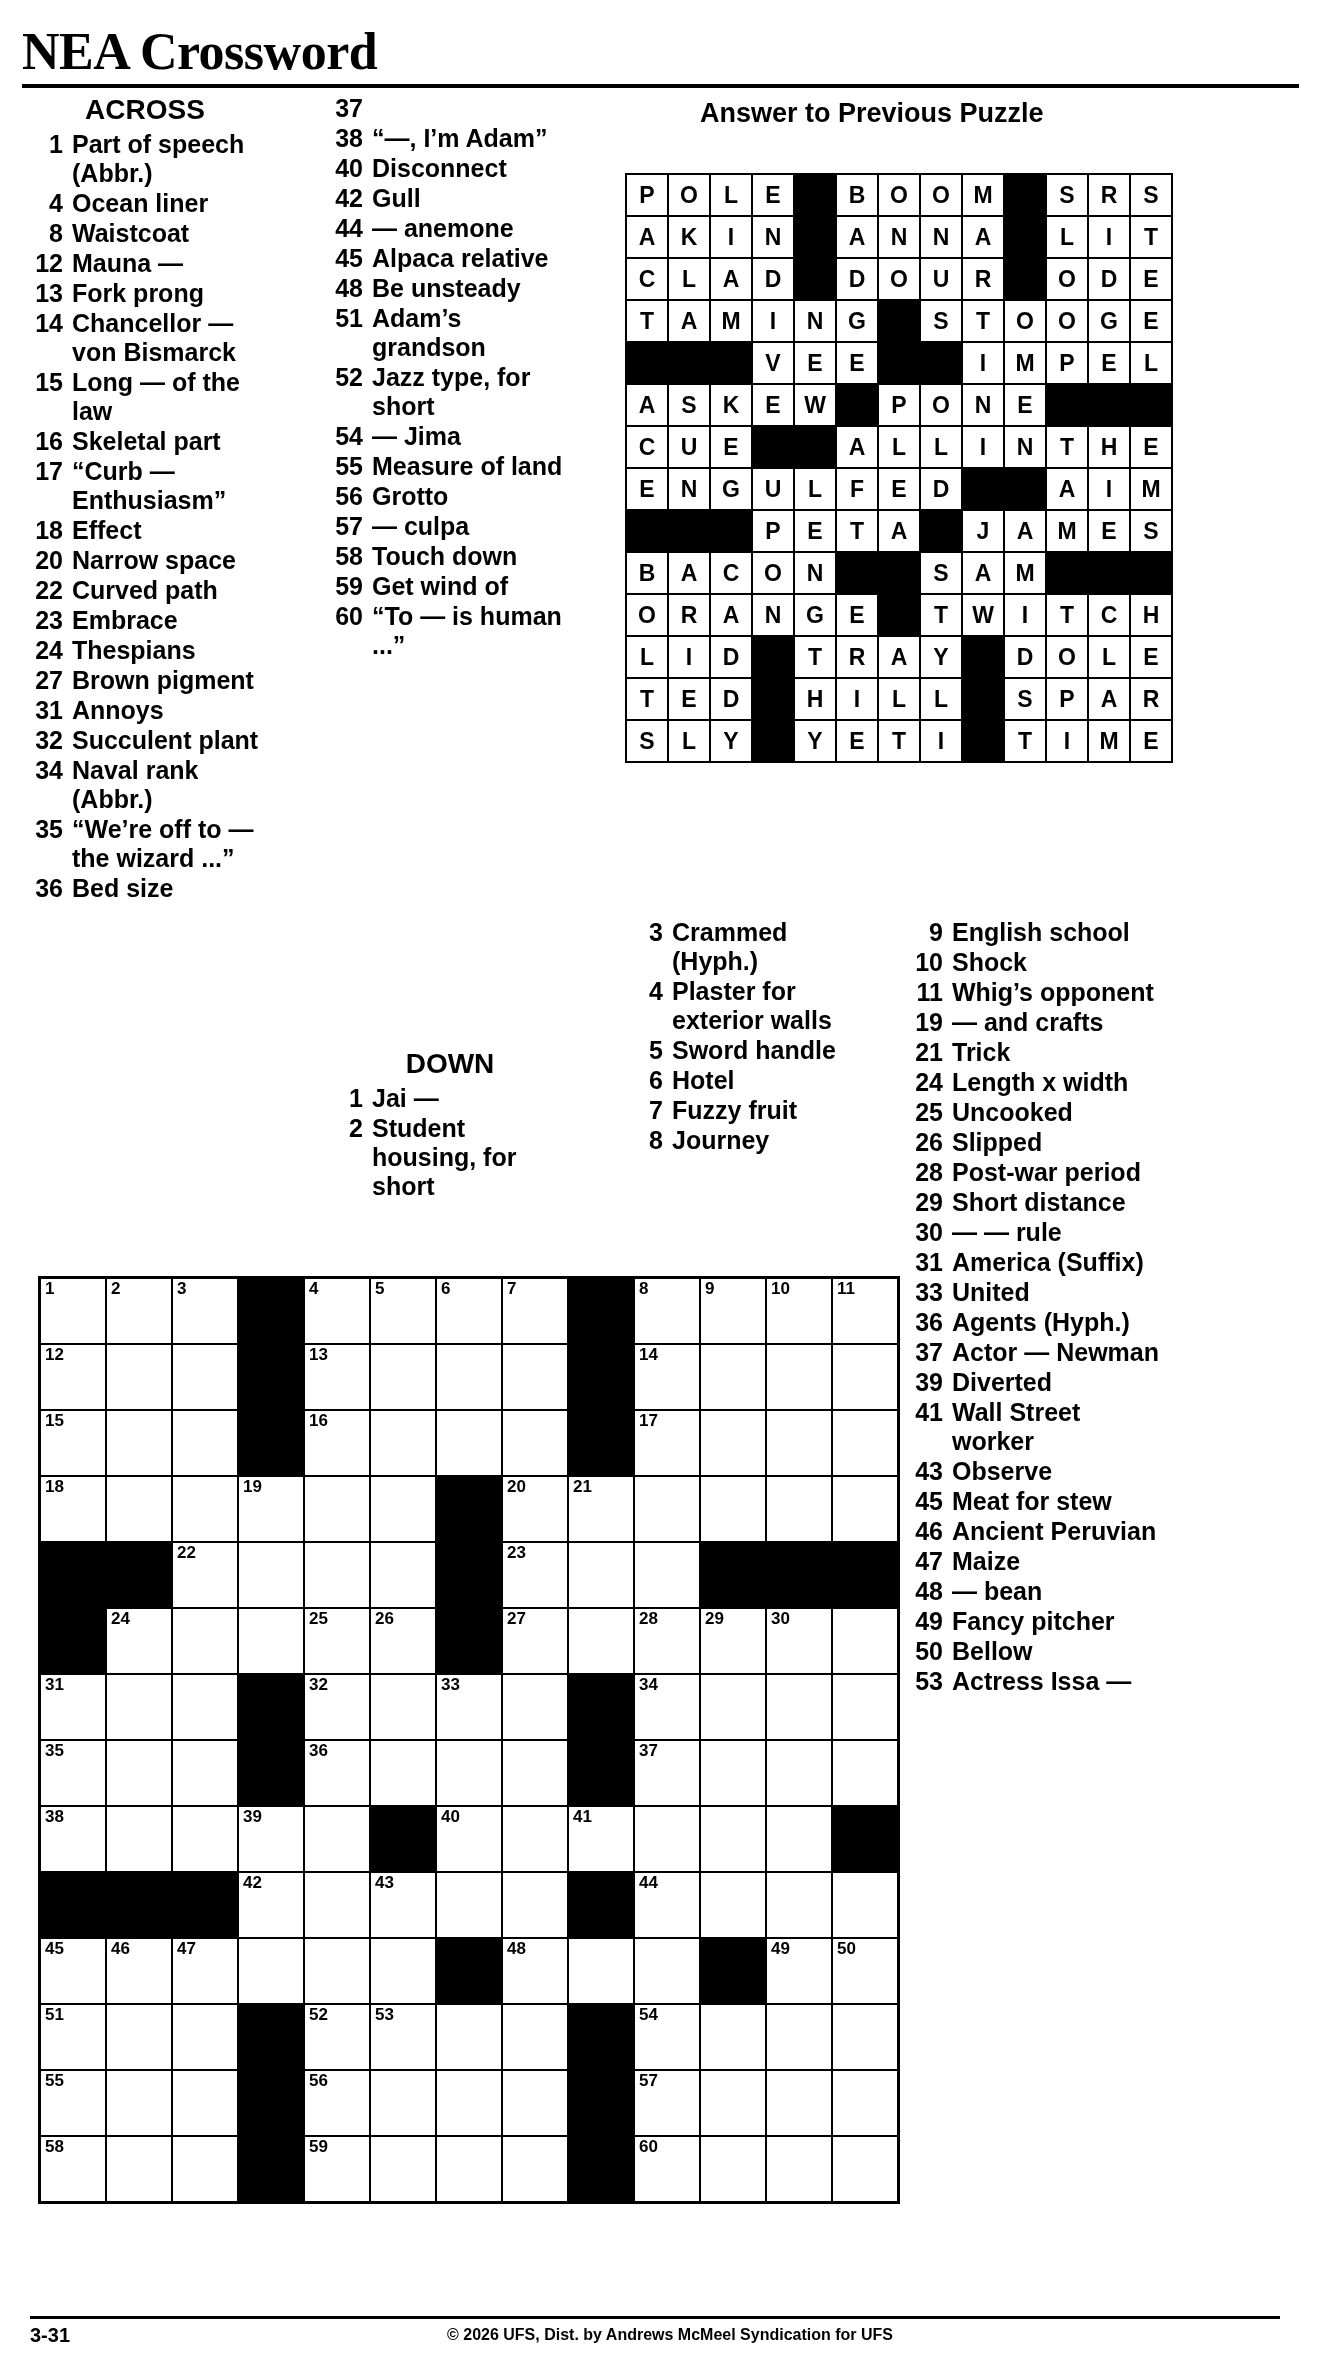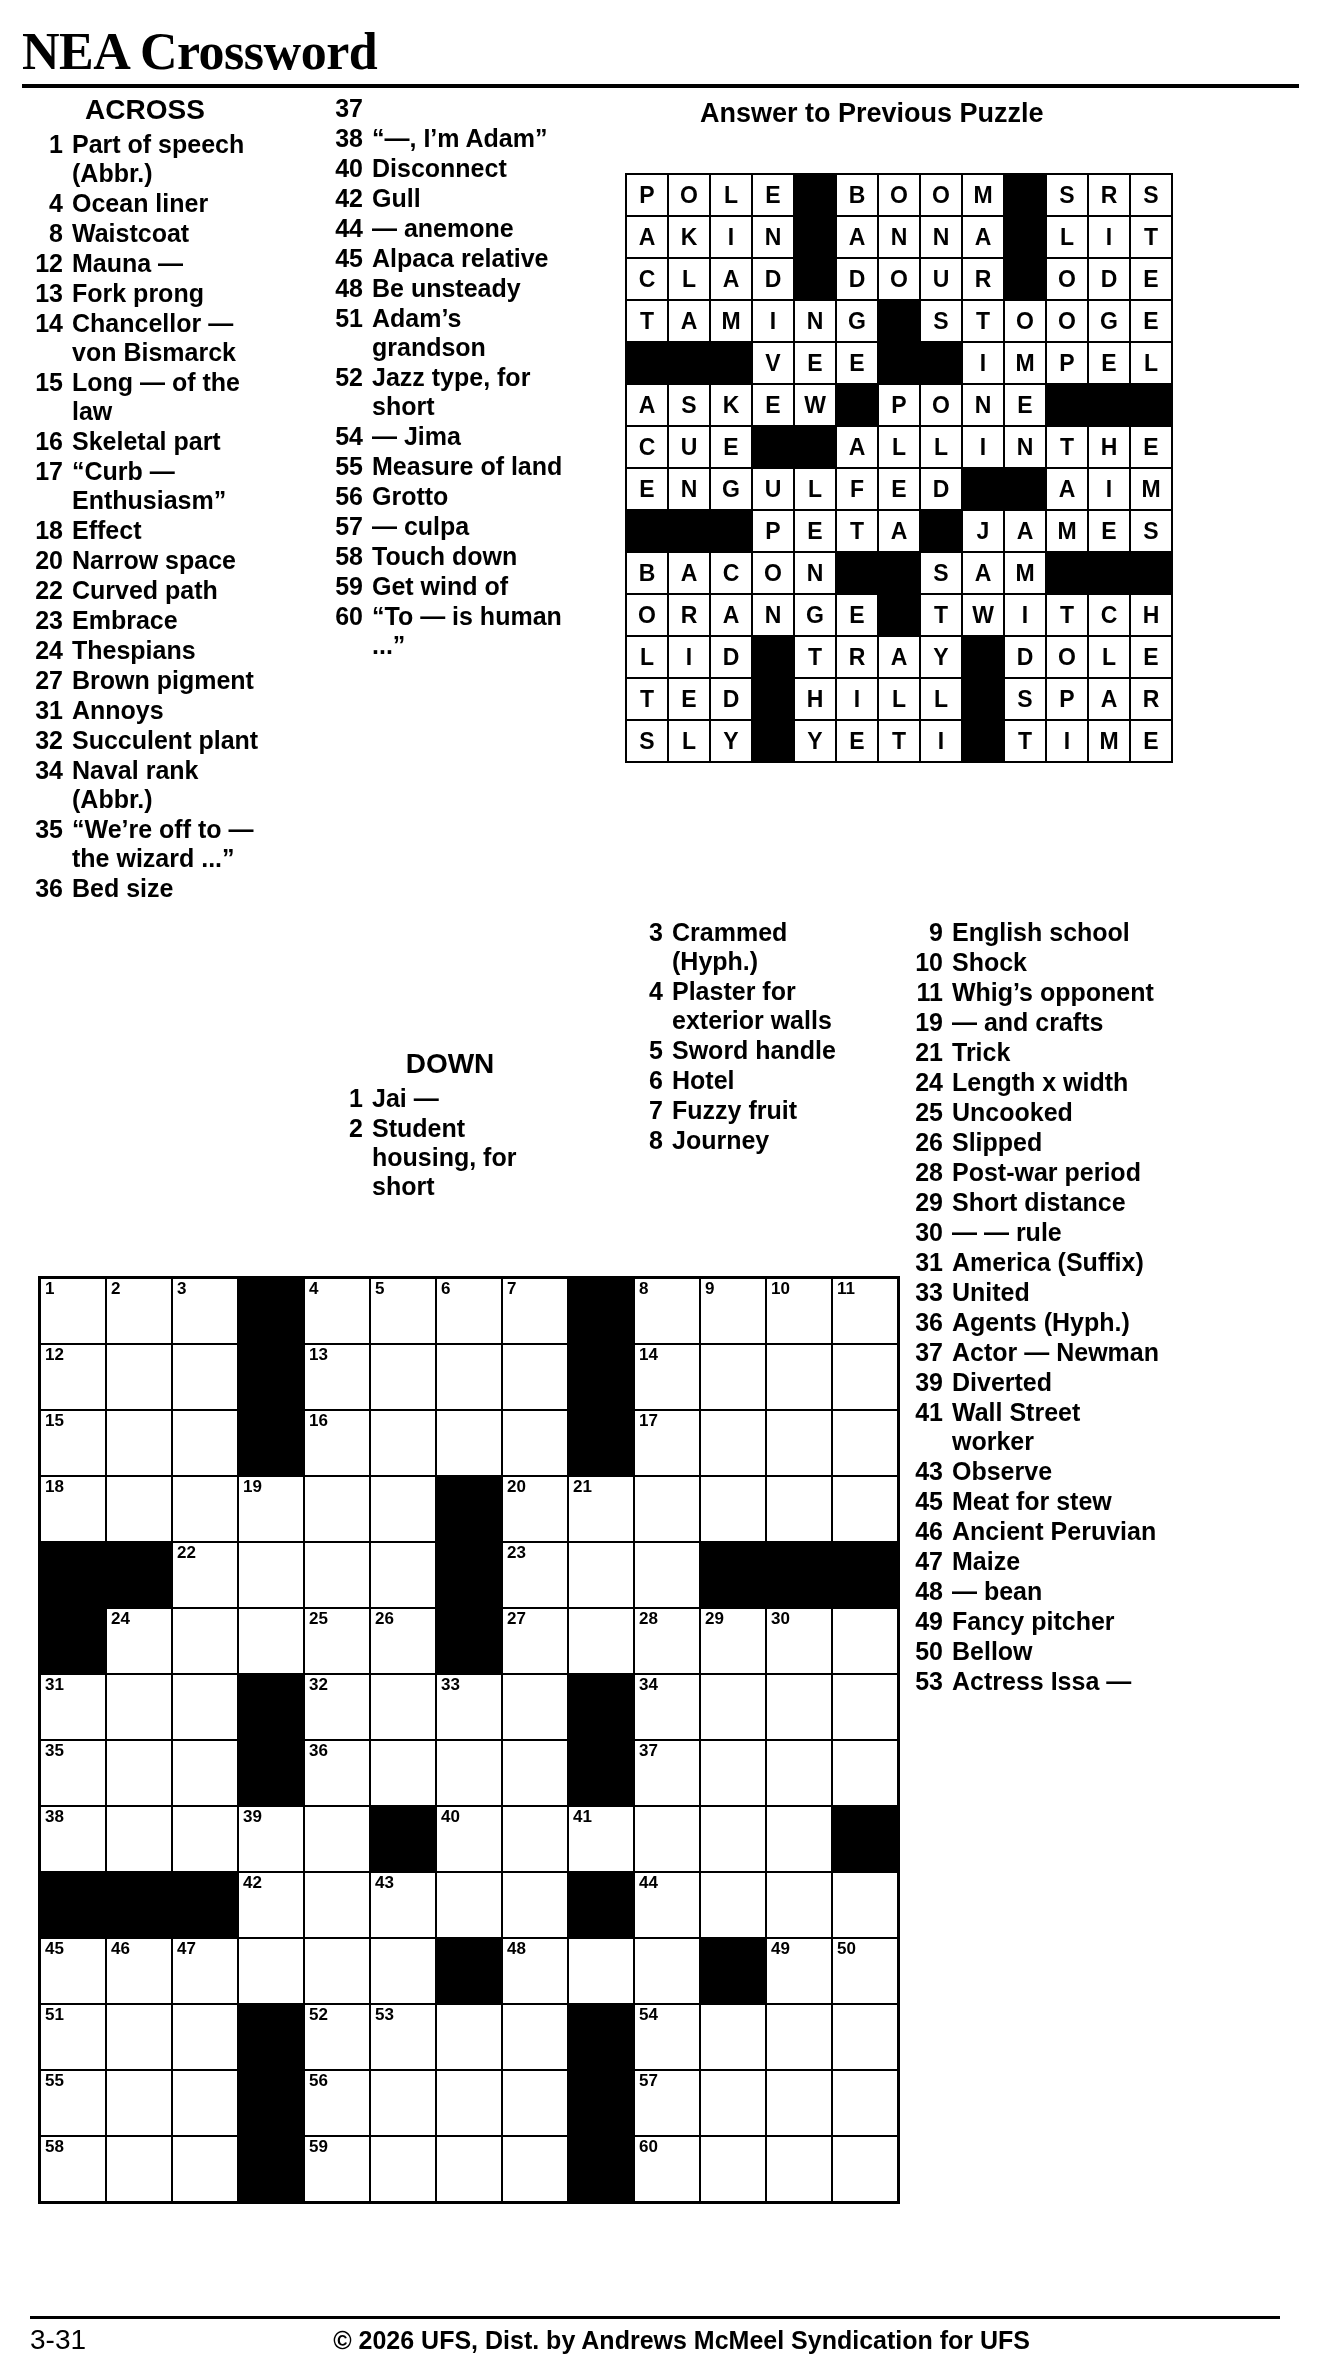--- a/index.html
+++ b/index.html
@@ -75,25 +75,25 @@
     background:#fff;
   }
   #puzzleGrid td.blk{background:#000;}
   #puzzleGrid td .n{
     position:absolute;left:4px;top:1px;
     font-size:17px;font-weight:bold;line-height:1;
   }
 
   
   .foot-left{
-    position:absolute;left:30px;top:2316px;font-size:28px;font-weight:normal;
+    position:absolute;left:30px;top:2316px;font-size:20px;font-weight:bold;
   }
   .foot-center{
-    position:absolute;left:310px;top:2318px;width:720px;text-align:right;
-    font-size:25px;font-weight:bold;
+    position:absolute;left:310px;top:2318px;width:720px;text-align:center;
+    font-size:16px;font-weight:bold;
   }
   .foot-rule{
     position:absolute;left:30px;top:2308px;width:1250px;height:3px;background:#000;
   }
 </style>
 </head>
 <body>
 
 <div class="page">
 

